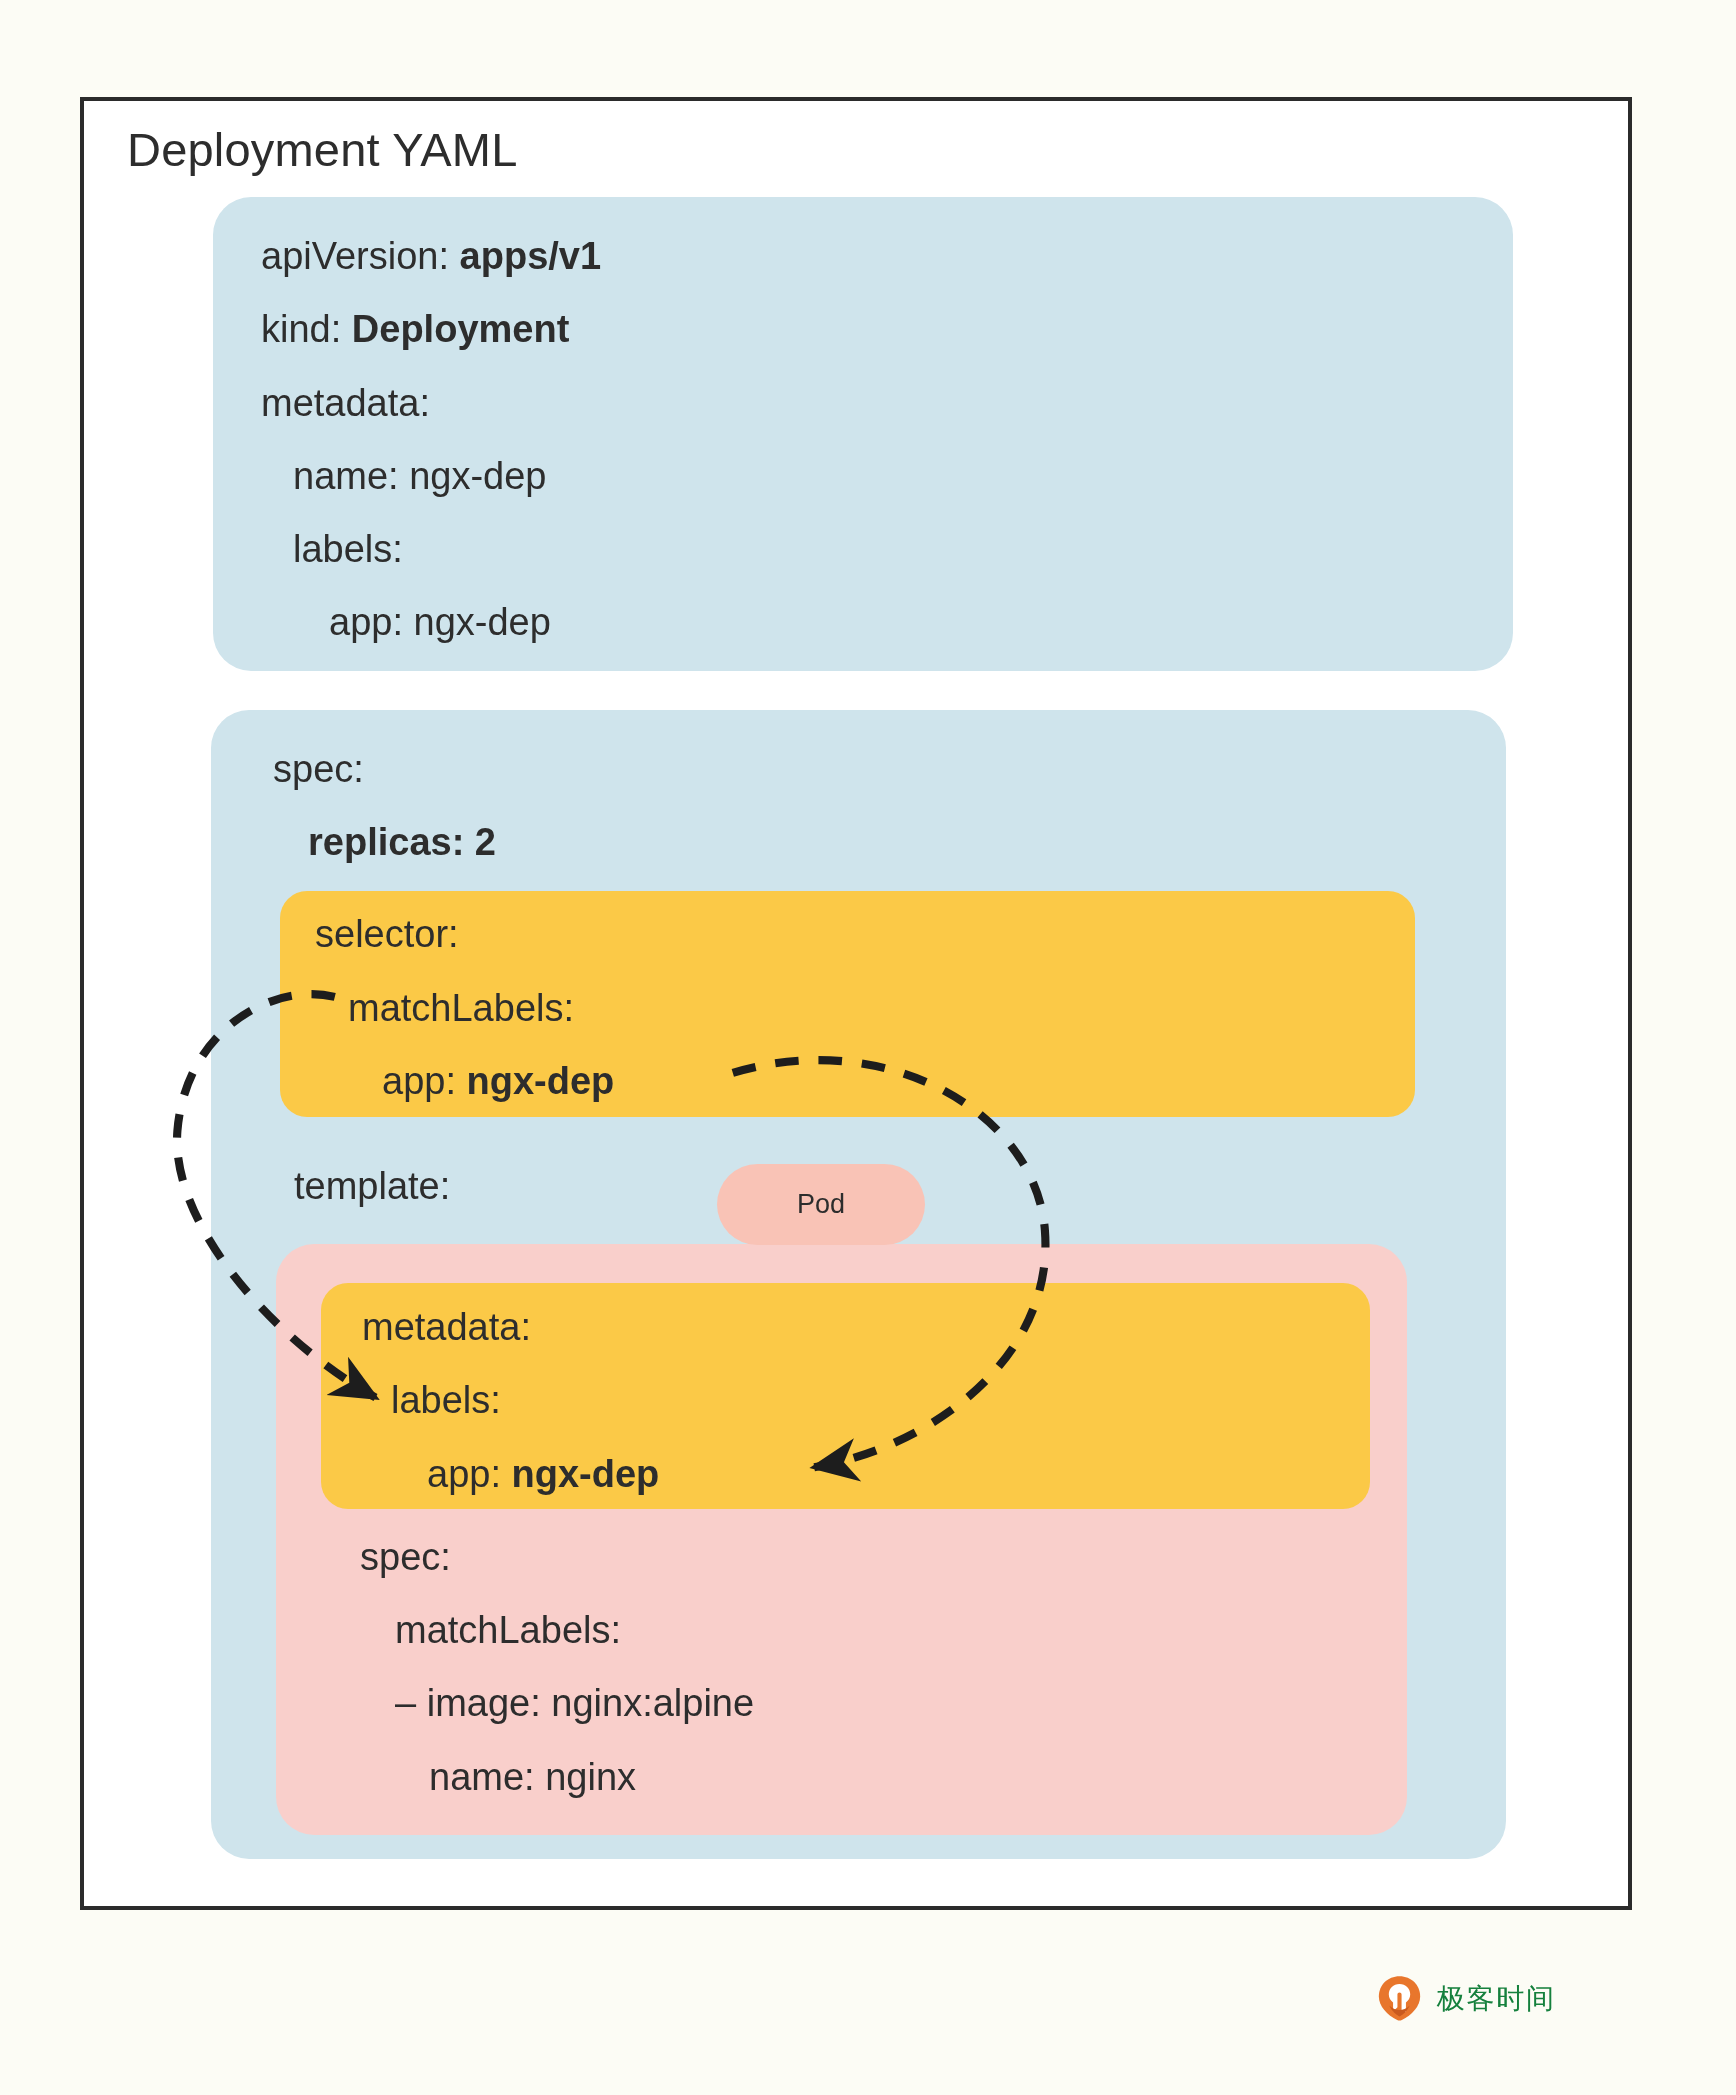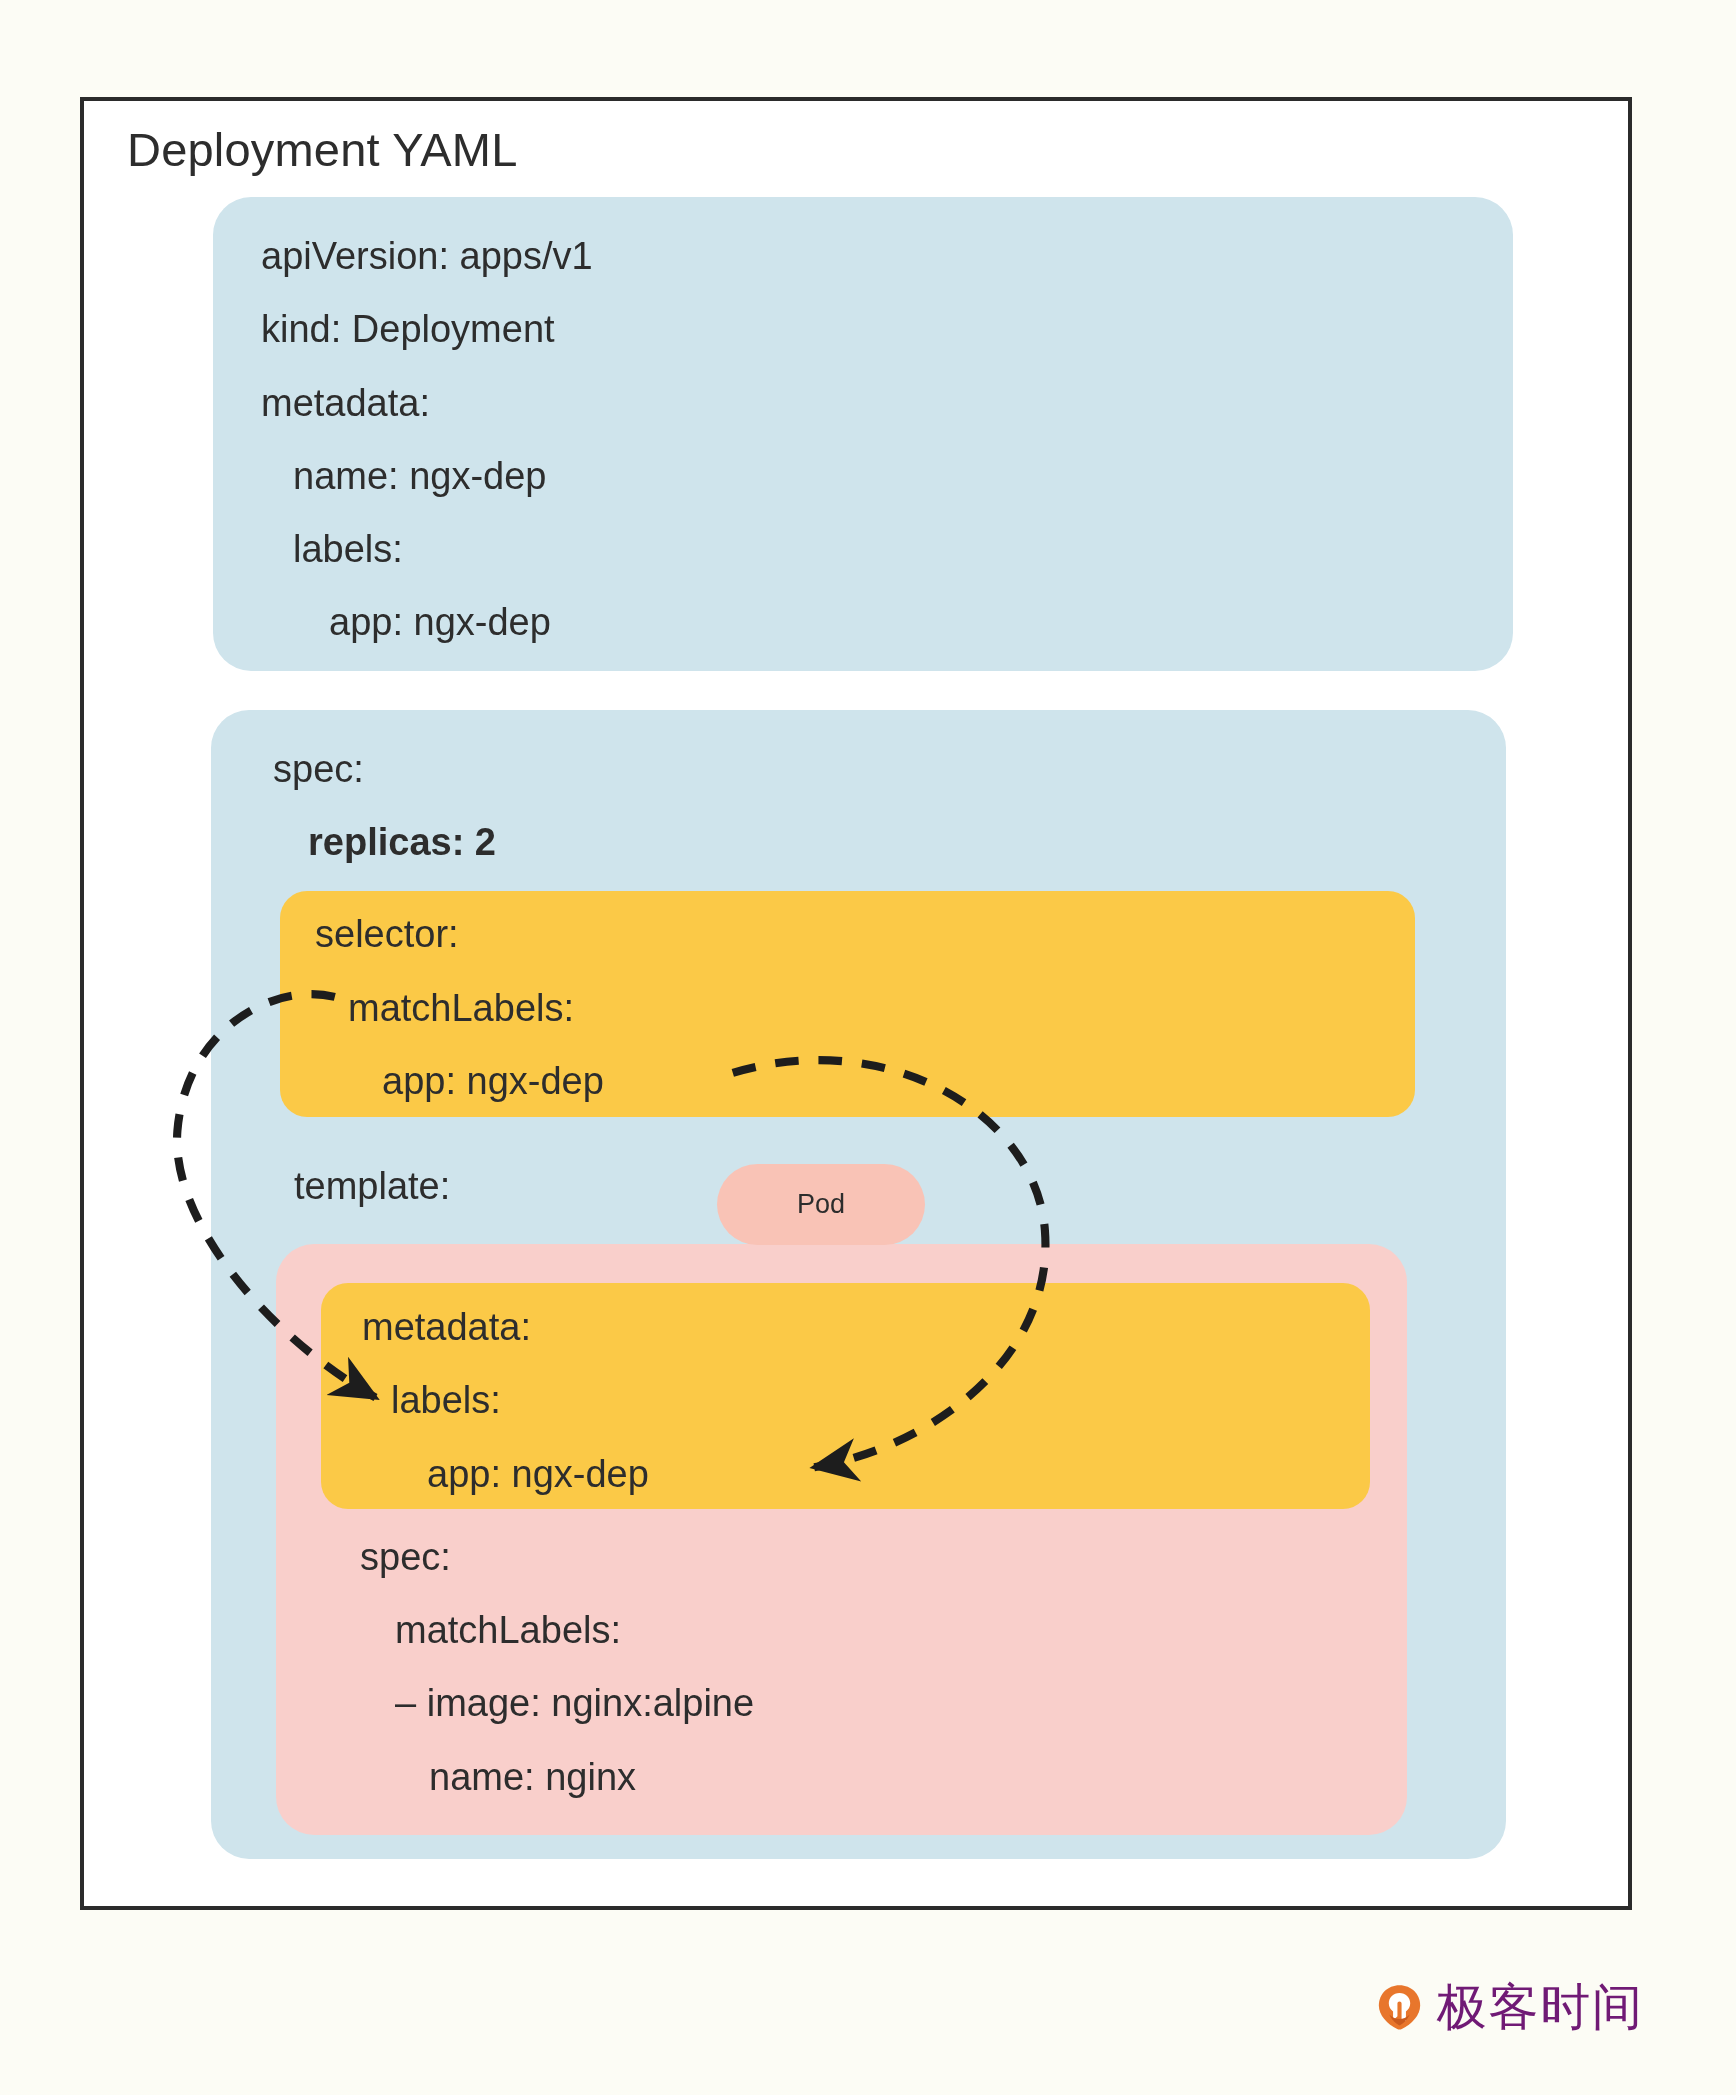--- a/index.html
+++ b/index.html
@@ -91,21 +91,21 @@
   }
 
   
   .yaml-line {
     position: absolute;
     font-size: 38px;
     line-height: 1;
     color: #2d2d2d;
     white-space: pre;
   }
-  .yaml-line b { font-weight: normal; }
+  .yaml-line b { font-weight: bold; }
 
   
   #connectors {
     position: absolute;
     left: 0; top: 0;
     width: 1737px; height: 2095px;
     pointer-events: none;
   }
 
   
@@ -115,22 +115,22 @@
     top: 1974px;
     display: flex;
     align-items: center;
     gap: 12.7px;
   }
   #brand-mark {
     width: 49px; height: 49px;
     flex: 0 0 auto;
   }
   #brand-text {
-    font-size: 50px;
-    color: #701a75;
+    font-size: 28px;
+    color: #15803d;
     letter-spacing: 1.8px;
     white-space: nowrap;
   }
 </style>
 </head>
 <body>
 
 <div id="stage">
 
   <div id="frame"></div>

